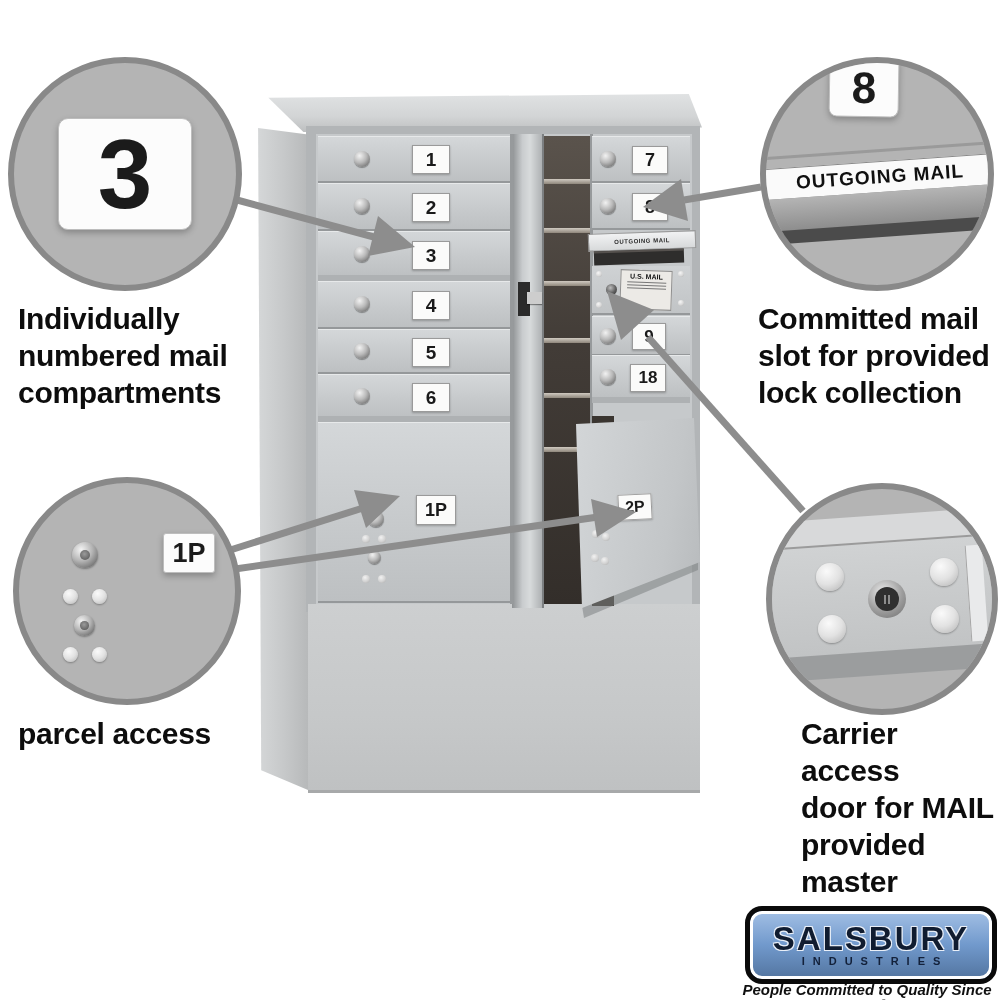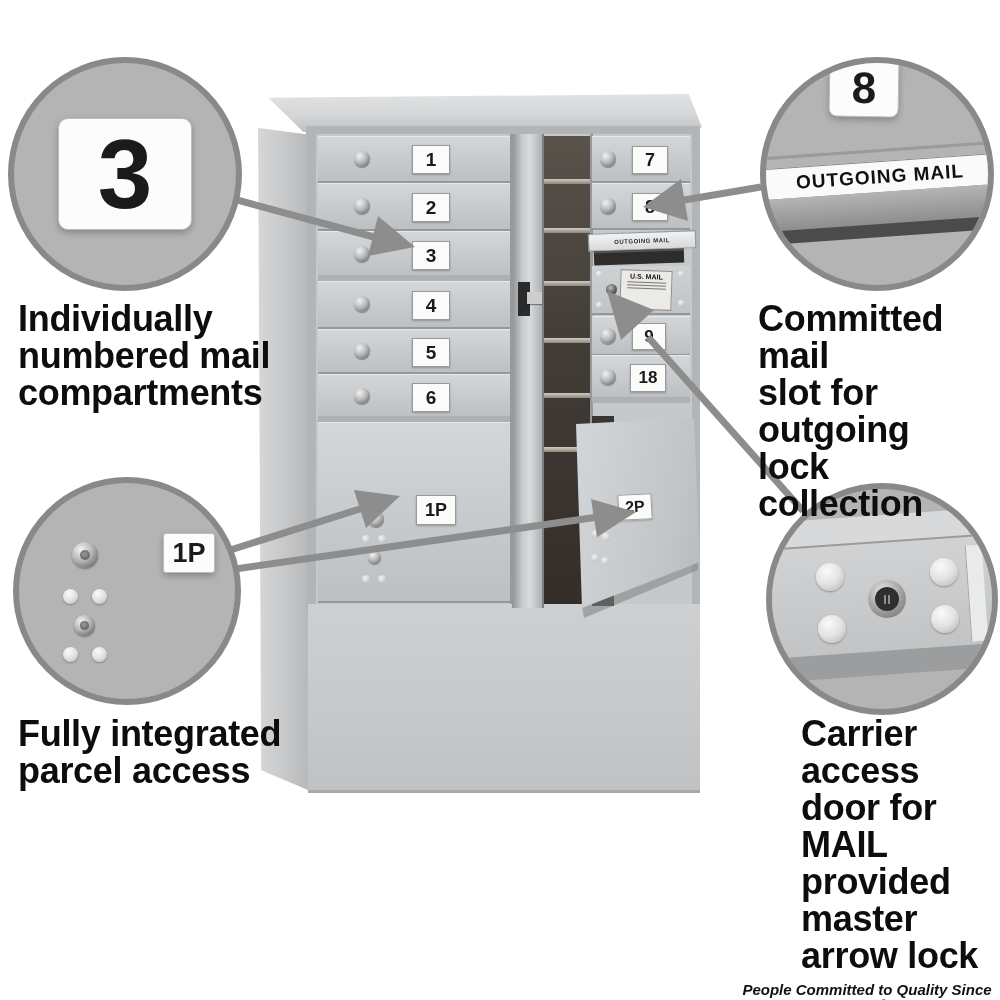--- a/index.html
+++ b/index.html
@@ -111,21 +111,21 @@
   .c4-edge{position:absolute;left:196px;top:56px;width:16px;height:96px;background:#e9eaeb;
     transform:rotate(-4deg);border-left:1px solid #a5a5a5;}
   .c4-lock{position:absolute;left:96px;top:91px;width:38px;height:38px;border-radius:50%;
     background:radial-gradient(circle at 40% 32%,#ececec,#9d9d9d 55%,#6d6d6d);
     display:flex;align-items:center;justify-content:center;}
   .c4-lock .core{width:24px;height:24px;border-radius:50%;background:#2f2f2f;
     display:flex;align-items:center;justify-content:center;gap:2px;}
   .c4-lock .core i{display:block;width:2px;height:9px;background:#8d8d8d;}
 
   
-  .caption{position:absolute;color:#0d0d0d;font-weight:bold;font-size:36px;line-height:37px;
+  .caption{position:absolute;color:#0d0d0d;font-weight:bold;font-size:30px;line-height:37px;
     letter-spacing:-.3px;}
 
   
   .logo-box{left:745px;top:906px;width:242px;height:68px;border:5px solid #0a0a0a;
     border-radius:17px;box-shadow:inset 0 0 0 3px #ffffff;
     background:linear-gradient(180deg,#a3c0e5 0%,#7199cc 50%,#52749f 100%);
     display:flex;flex-direction:column;align-items:center;justify-content:center;}
   .logo-brand{font-size:33px;font-weight:800;letter-spacing:2px;color:#101c30;line-height:30px;
     text-shadow:-1px -1px 0 #e9eff8,1px -1px 0 #e9eff8,-1px 1px 0 #e9eff8,1px 1px 0 #e9eff8;}
   .logo-sub{font-size:11px;font-weight:bold;letter-spacing:8px;color:#13213a;margin-top:1px;
@@ -297,31 +297,34 @@
     </div>
   </div>
 
   <div class="caption" style="left:18px;top:300px;">
     <div>Individually</div>
     <div>numbered mail</div>
     <div>compartments</div>
   </div>
   <div class="caption" style="left:758px;top:300px;">
     <div>Committed mail</div>
-    <div>slot for outgoing</div>
+    <div>slot for provided</div>
     <div>lock collection</div>
   </div>
   <div class="caption" style="left:18px;top:715px;">
-    <div>Fully integrated</div>
     <div>parcel access</div>
   </div>
   <div class="caption" style="left:758px;top:715px;margin-left:43px;">
     <div>Carrier access</div>
     <div>door for MAIL</div>
     <div>provided master</div>
     <div>arrow lock</div>
   </div>
 
+  <div class="abs logo-box">
+    <div class="logo-brand">SALSBURY</div>
+    <div class="logo-sub">INDUSTRIES</div>
+  </div>
   <div class="abs logo-tag">
     <span>People Committed to Quality Since 1936</span><sup>®</sup>
   </div>
 
 </div>
 
 </body></html>

